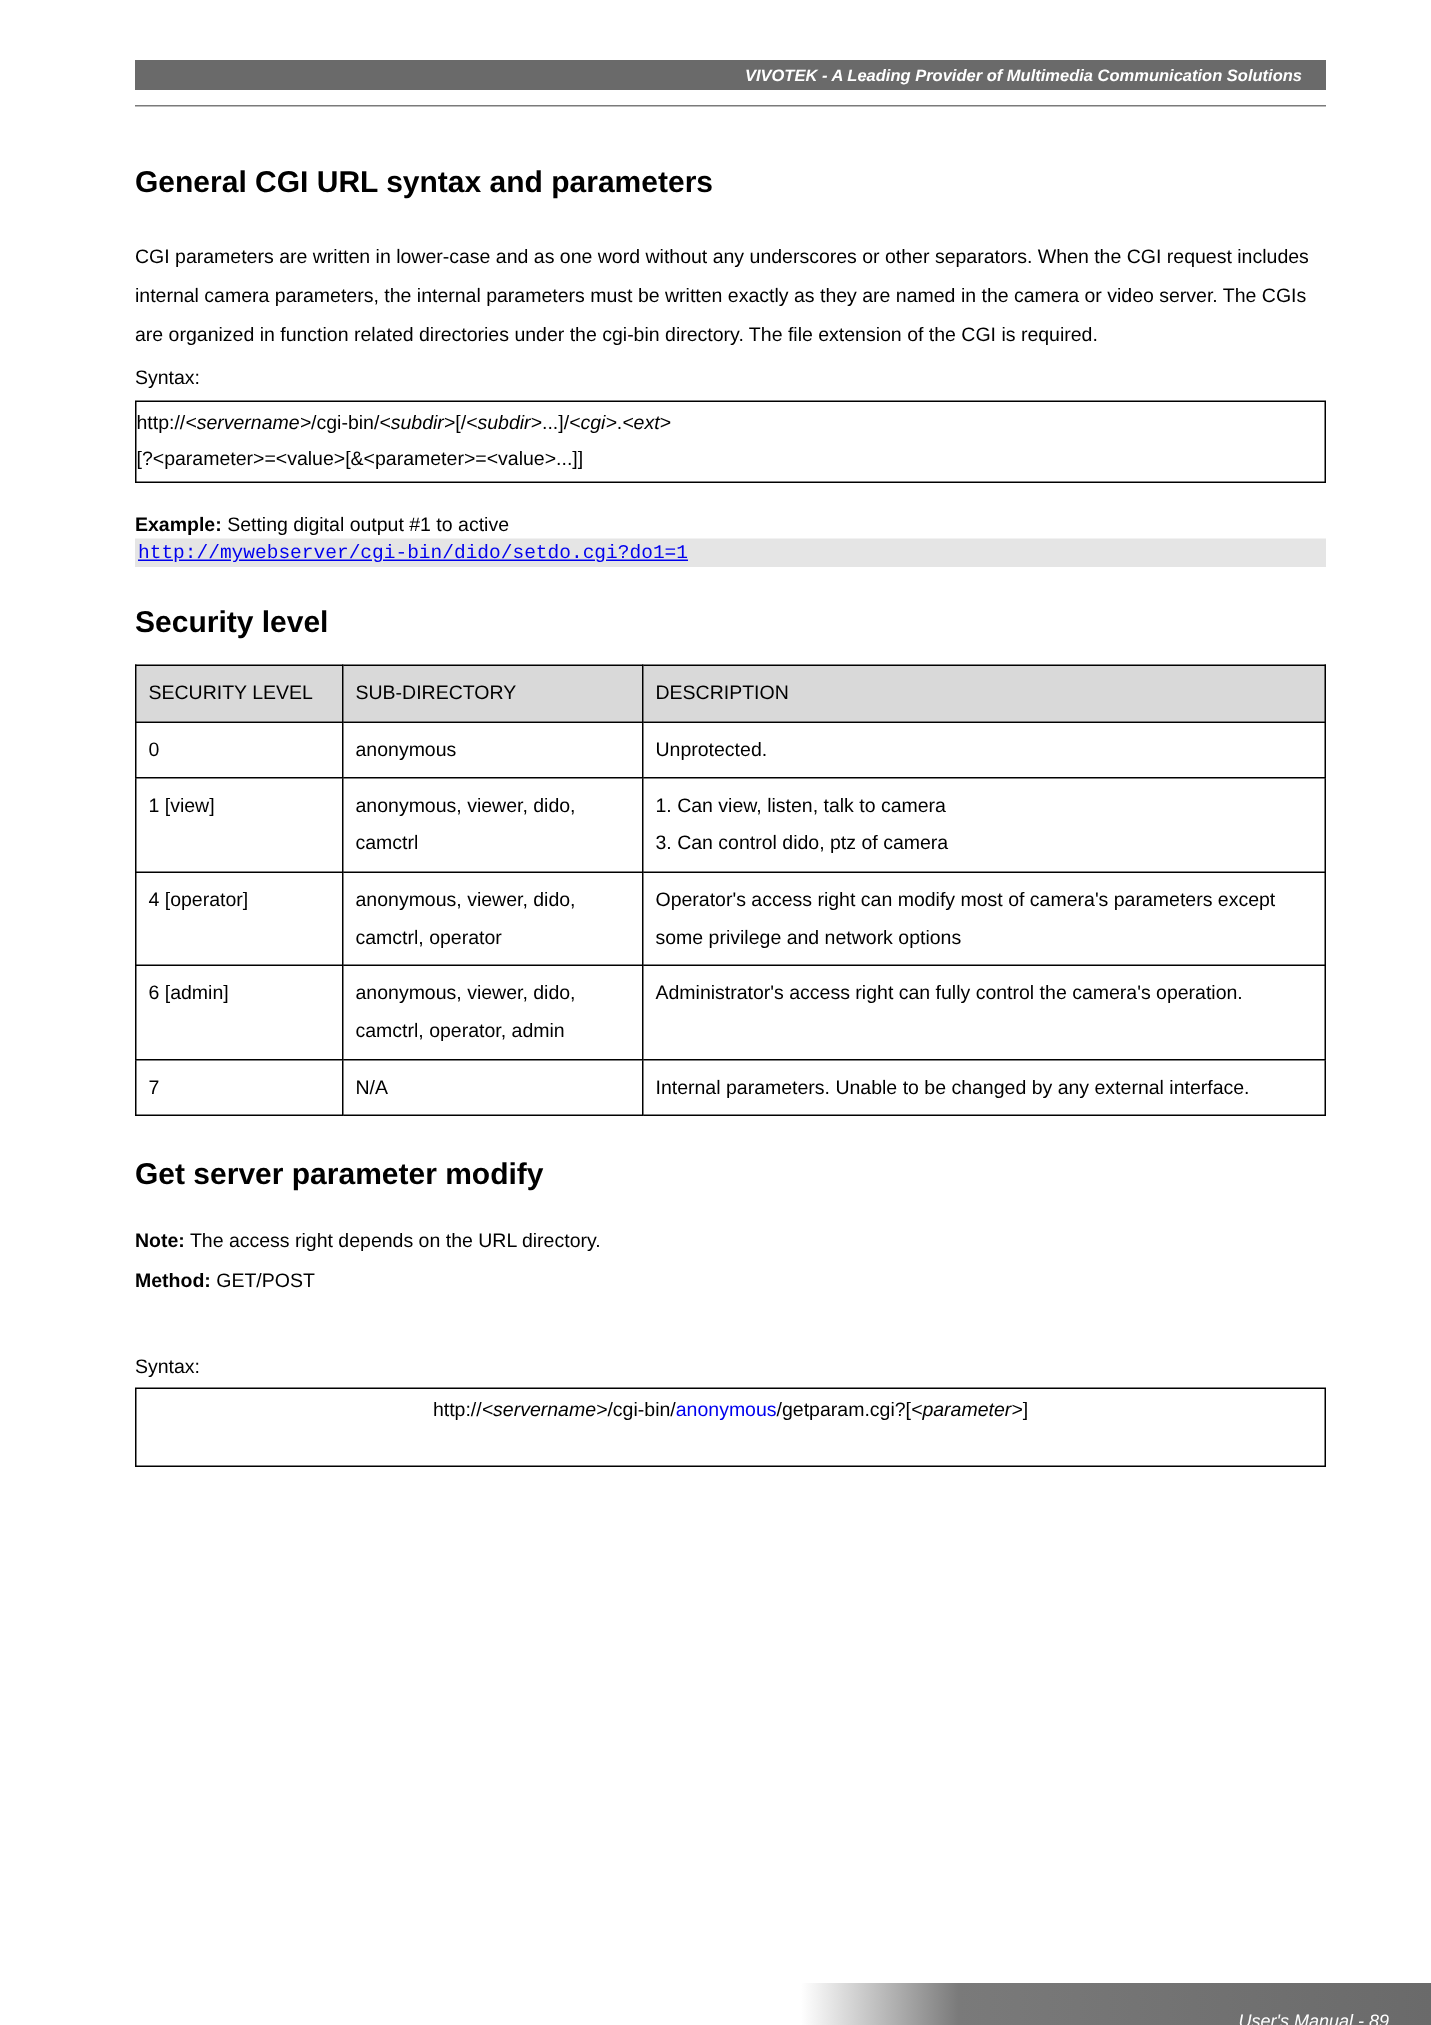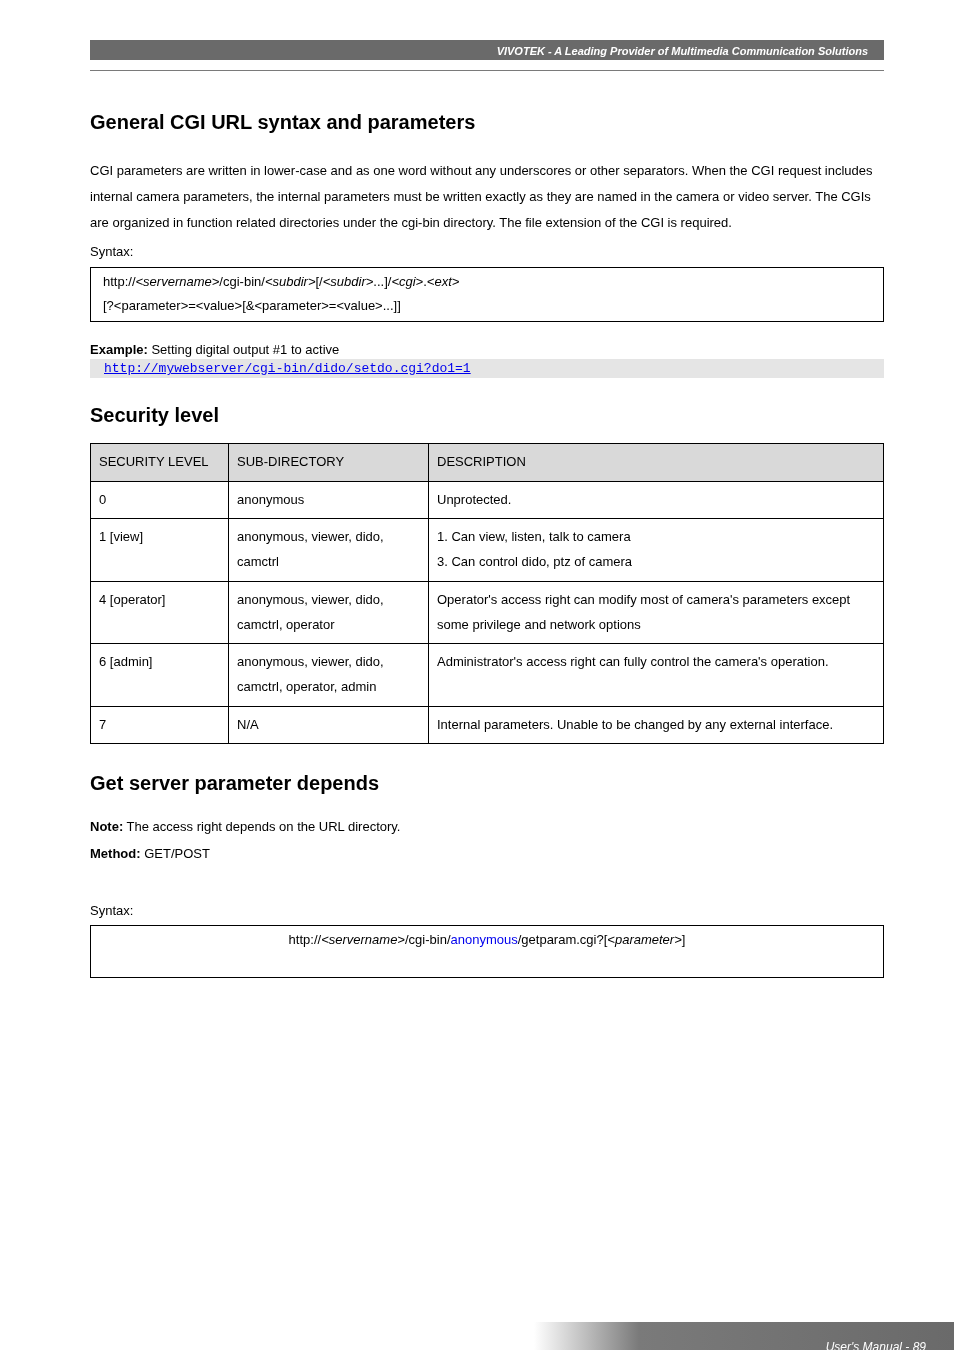--- a/index.html
+++ b/index.html
@@ -51,39 +51,39 @@
   }
   p.label {
     font-size: 13px;
     line-height: 1.9;
     margin: 0 0 2px 0;
   }
   .codebox {
     border: 1px solid #000;
     font-size: 13px;
     line-height: 1.9;
-    padding: 2px 12px;
+    padding: 2px 0;
     margin: 0 0 20px 0;
   }
   .codebox.tall {
     padding: 2px 4px 24px 4px;
     text-align: center;
   }
   .example-line {
     font-size: 13px;
     margin: 0 0 2px 0;
   }
   .mono-link {
     display: block;
     background: #e5e5e5;
     font-family: "Courier New", monospace;
     color: #0000EE;
     text-decoration: underline;
     font-size: 13px;
-    padding: 2px 14px;
+    padding: 2px 2px;
     margin: 0 0 26px 0;
   }
   table.sec {
     border-collapse: collapse;
     width: 100%;
     font-size: 13px;
   }
   table.sec th, table.sec td {
     border: 1px solid #000;
     padding: 6px 8px;
@@ -177,21 +177,21 @@
       <td>Administrator's access right can fully control the camera's operation.</td>
     </tr>
     <tr>
       <td>7</td>
       <td>N/A</td>
       <td>Internal parameters. Unable to be changed by any external interface.</td>
     </tr>
   </tbody>
     </table>
 
-  <h2 class="subsec">Get server parameter depends</h2>
+  <h2 class="subsec">Get server parameter modify</h2>
 
   <p class="label">
     <b>Note:</b><span> The access right depends on the URL directory.</span>
   </p>
   <p class="label" style="margin-bottom:32px">
     <b>Method:</b><span> GET/POST</span>
   </p>
 
   <p class="label">Syntax:</p>
   <div class="codebox tall">

